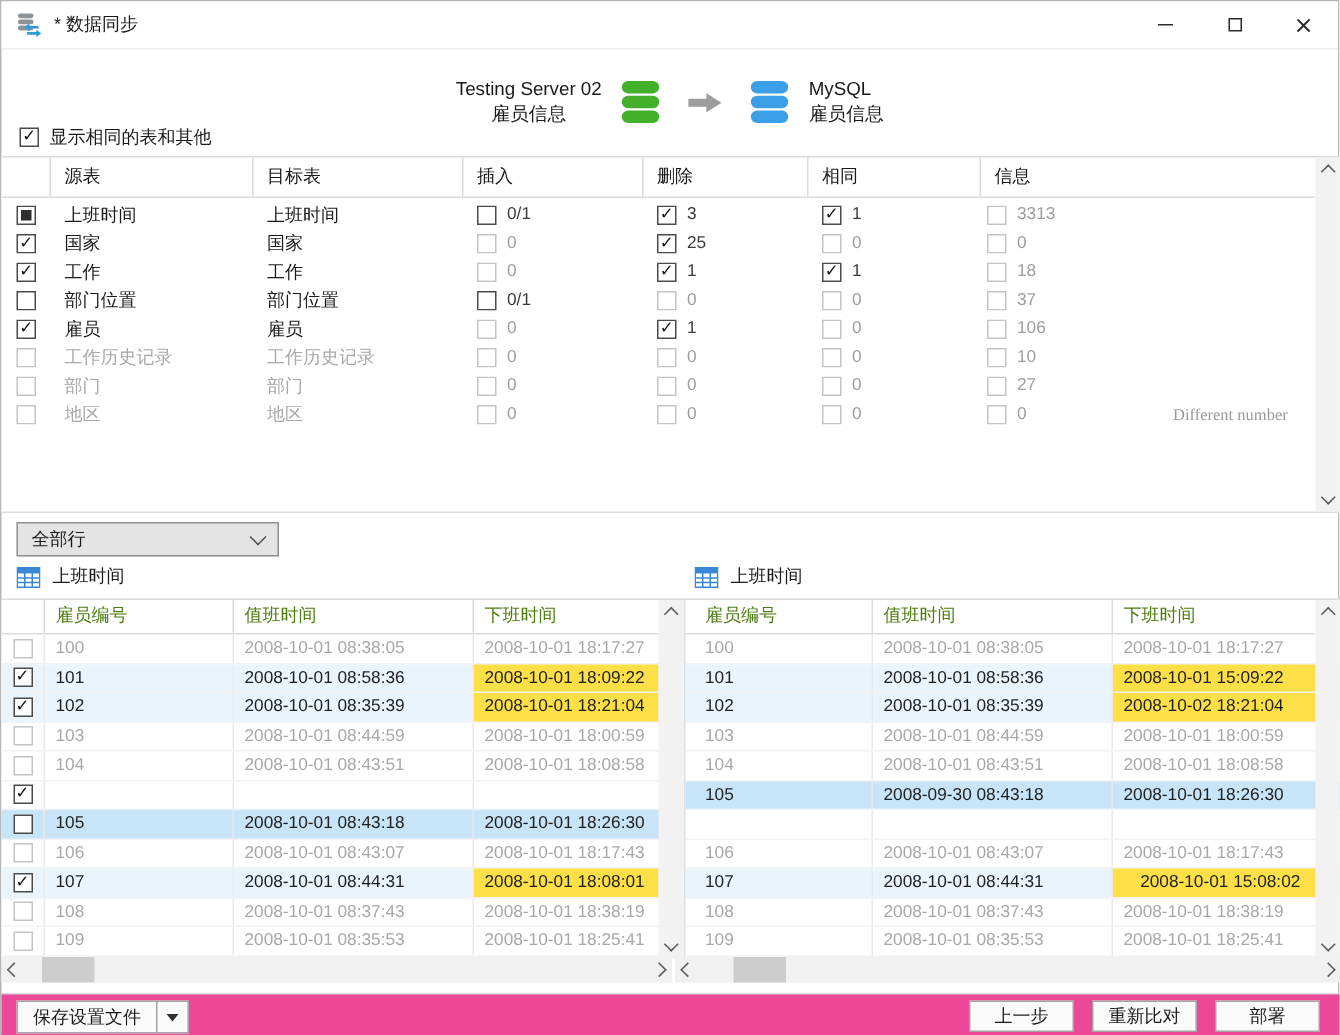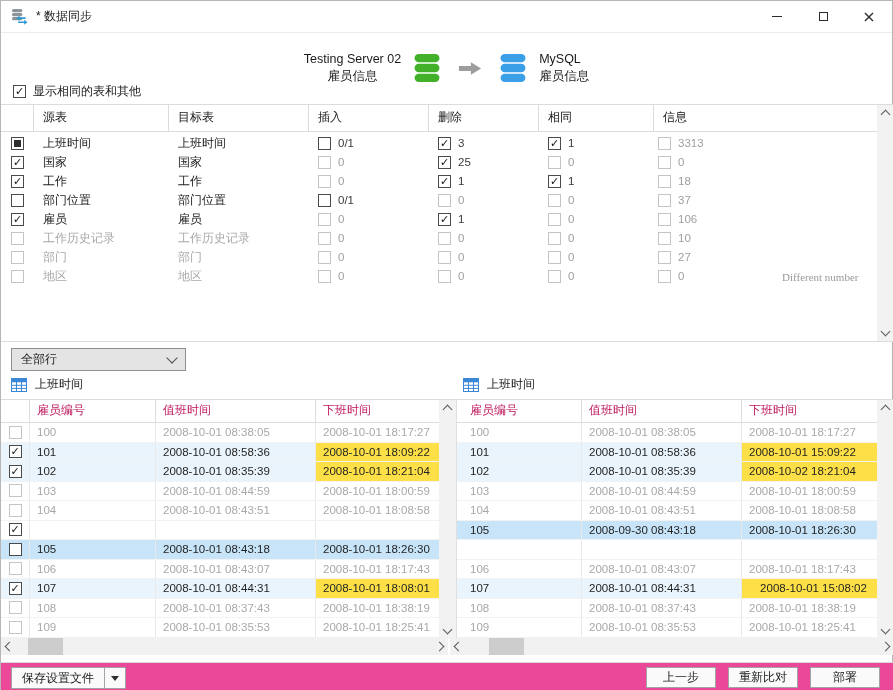--- a/index.html
+++ b/index.html
@@ -76,21 +76,21 @@
   
   .gtitle{position:absolute;top:375px;display:flex;align-items:center;gap:8px;}
   .gtitle.gl{left:10px;} .gtitle.gr{left:462px;}
 
   
   .grid{position:absolute;top:398px;height:239px;background:#fff;box-sizing:border-box;border-top:1px solid #dcdcdc;}
   .grid.gleft{left:0;width:455px;}
   .grid.gright{left:455px;width:438px;border-left:1px solid #e0e0e0;}
   .g-header{display:flex;height:22px;border-bottom:1px solid #dcdcdc;margin-right:17px;}
   .g-hcell{box-sizing:border-box;border-right:1px solid #dcdcdc;line-height:21px;padding-left:7px;
-           color:#be185d;overflow:hidden;white-space:nowrap;flex:none;}
+           color:#4d7c0f;overflow:hidden;white-space:nowrap;flex:none;}
   .g-body{}
   .g-row{display:flex;height:19.5px;border-bottom:1px solid #f2f2f2;box-sizing:border-box;color:#1f1f1f;}
   .g-row.dim{color:#a8a8a8;}
   .g-row.hl{background:#e9f4fc;}
   .g-row.full{background:#c7e4f8;}
   .g-cell{box-sizing:border-box;border-right:1px solid #e9e9e9;padding-left:7px;font-size:11.5px;
           line-height:18.5px;overflow:hidden;white-space:nowrap;flex:none;}
   .g-cell.cell-diff{background:#fde047;}
   .g-cell.gc-check{display:flex;align-items:center;justify-content:center;padding-left:0;}
 

